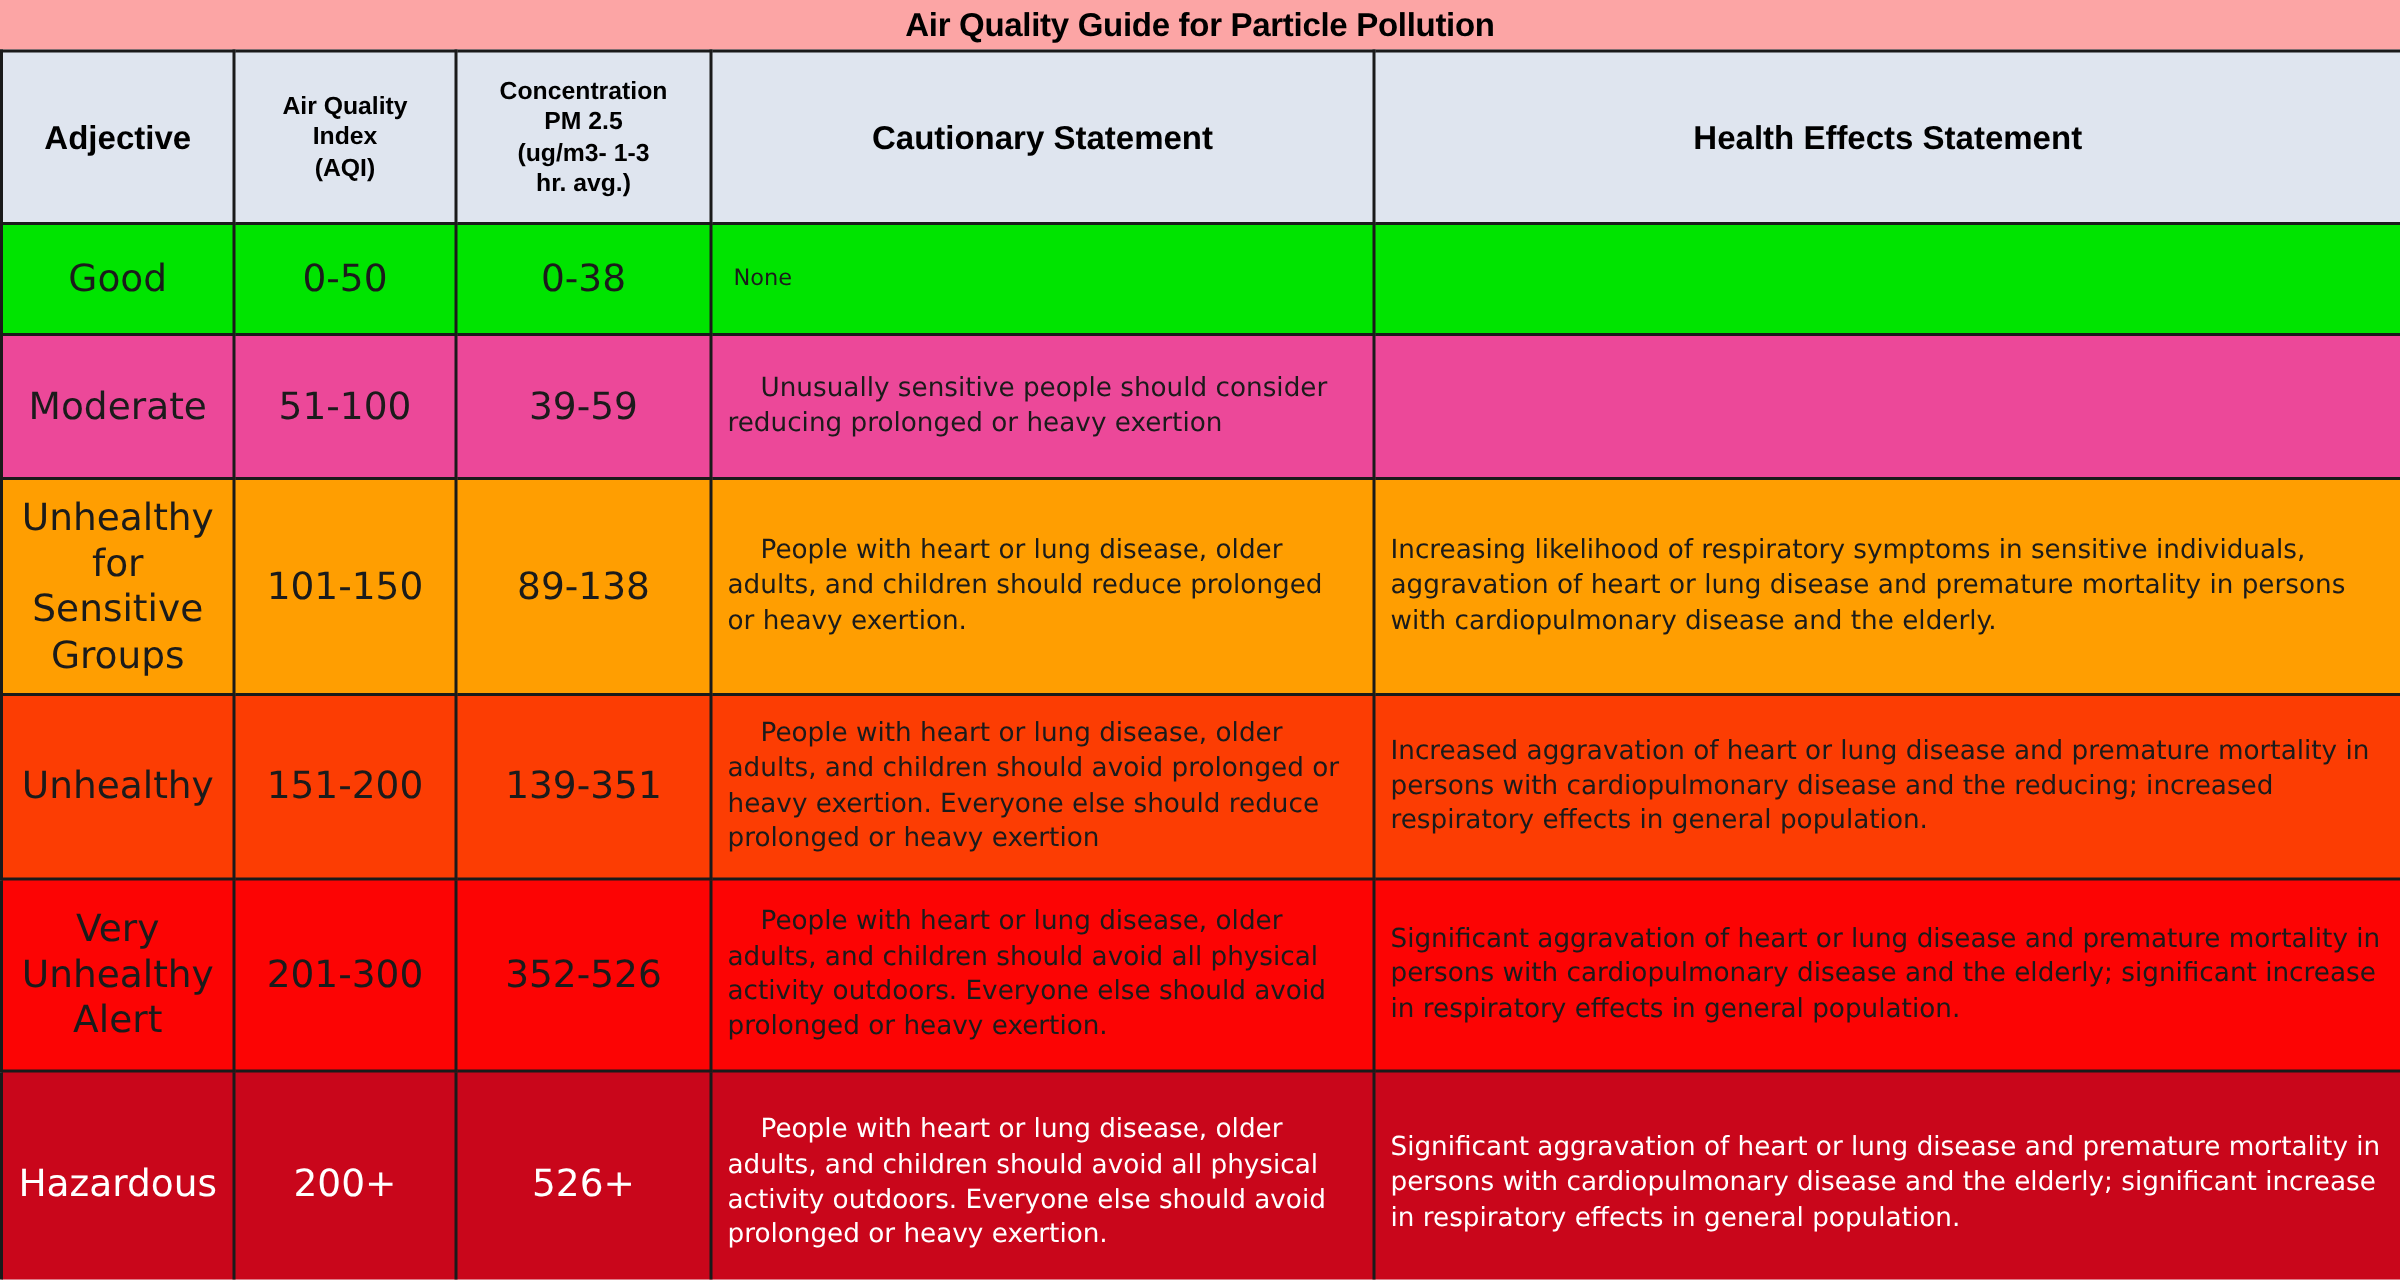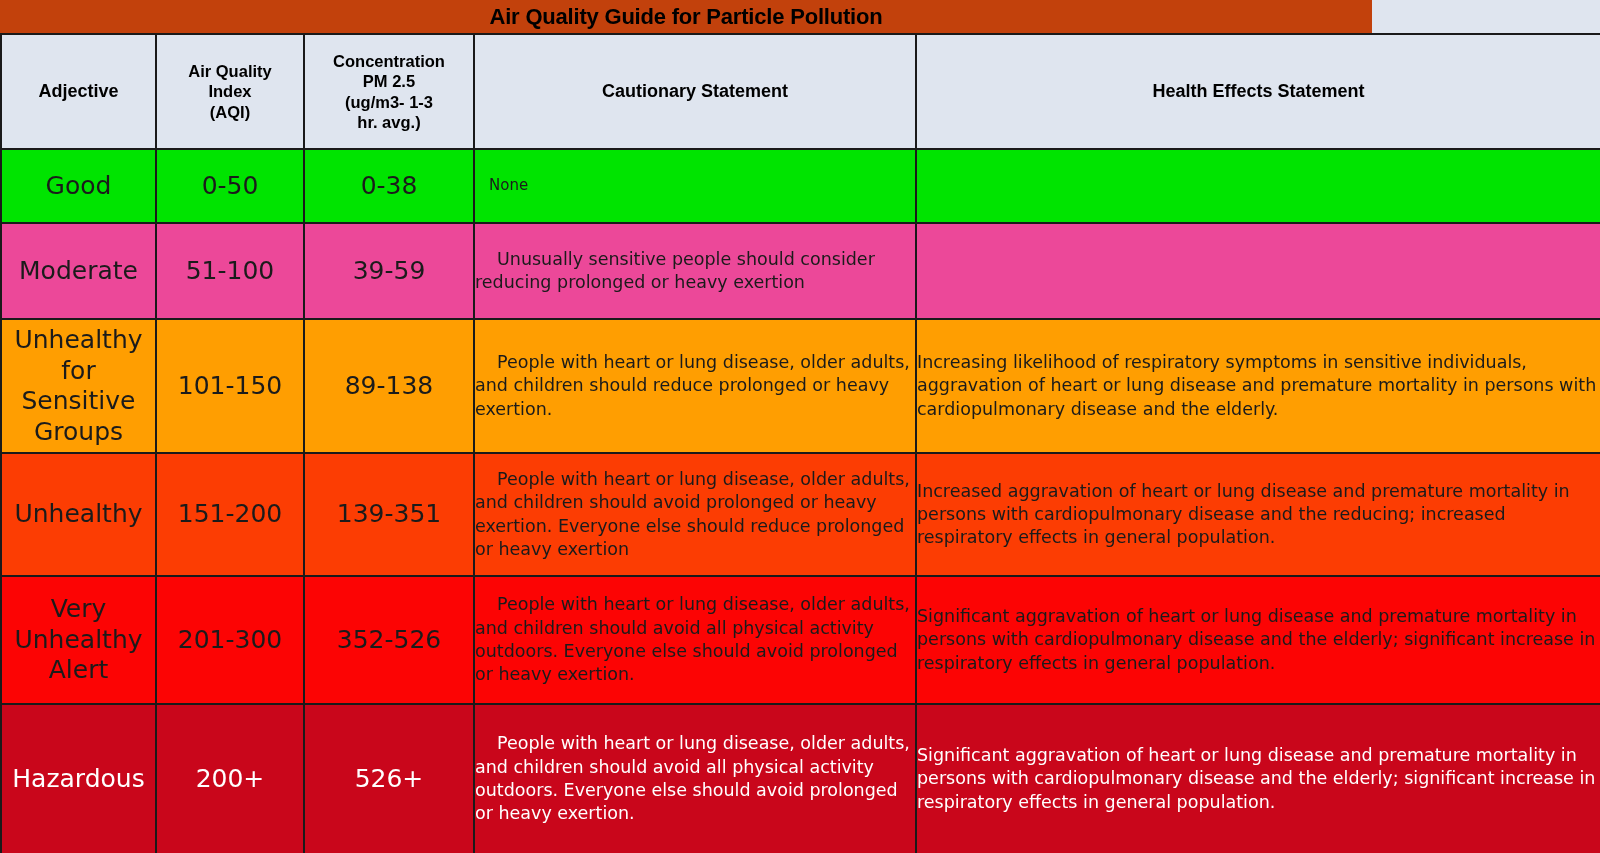--- a/index.html
+++ b/index.html
@@ -20,23 +20,23 @@
     width: 1600px;
     height: 853px;
     box-sizing: border-box;
     background: #dfe5ef;
   }
 
   
   .title-band {
     position: absolute;
     left: 0; top: 0;
-    width: 1372px;
+    width: 1600px;
     height: 33px;
-    background: #c2410c;
+    background: #fca5a5;
     display: flex;
     align-items: center;
     justify-content: center;
   }
   .title-text {
     font-family: "Liberation Sans", sans-serif;
     font-weight: bold;
     font-size: 22px;
     color: #000000;
     letter-spacing: -0.2px;
@@ -47,40 +47,40 @@
   table.aqi {
     position: absolute;
     left: 0;
     top: 33px;
     width: 1600px;
     border-collapse: collapse;
     table-layout: fixed;
   }
   table.aqi td, table.aqi th {
     border: 2px solid #1a1a1a;
-    padding: 0;
+    padding: 10px;
     vertical-align: middle;
     box-sizing: border-box;
   }
 
   
   col.c-adj  { width: 155px; }
   col.c-aqi  { width: 148px; }
   col.c-conc { width: 170px; }
   col.c-caut { width: 442px; }
   col.c-heal { width: 685px; }
 
   
   tr.head th {
     background: #dfe5ef;
     height: 115px;
     text-align: center;
     font-family: "Liberation Sans", sans-serif;
     font-weight: bold;
-    font-size: 18px;
+    font-size: 22px;
     color: #000000;
     line-height: 1.24;
     padding: 2px 4px;
   }
   tr.head th.narrow { font-size: 16.5px; }
 
   
   td.adj, td.aqi, td.conc {
     text-align: center;
     font-size: 25px;

